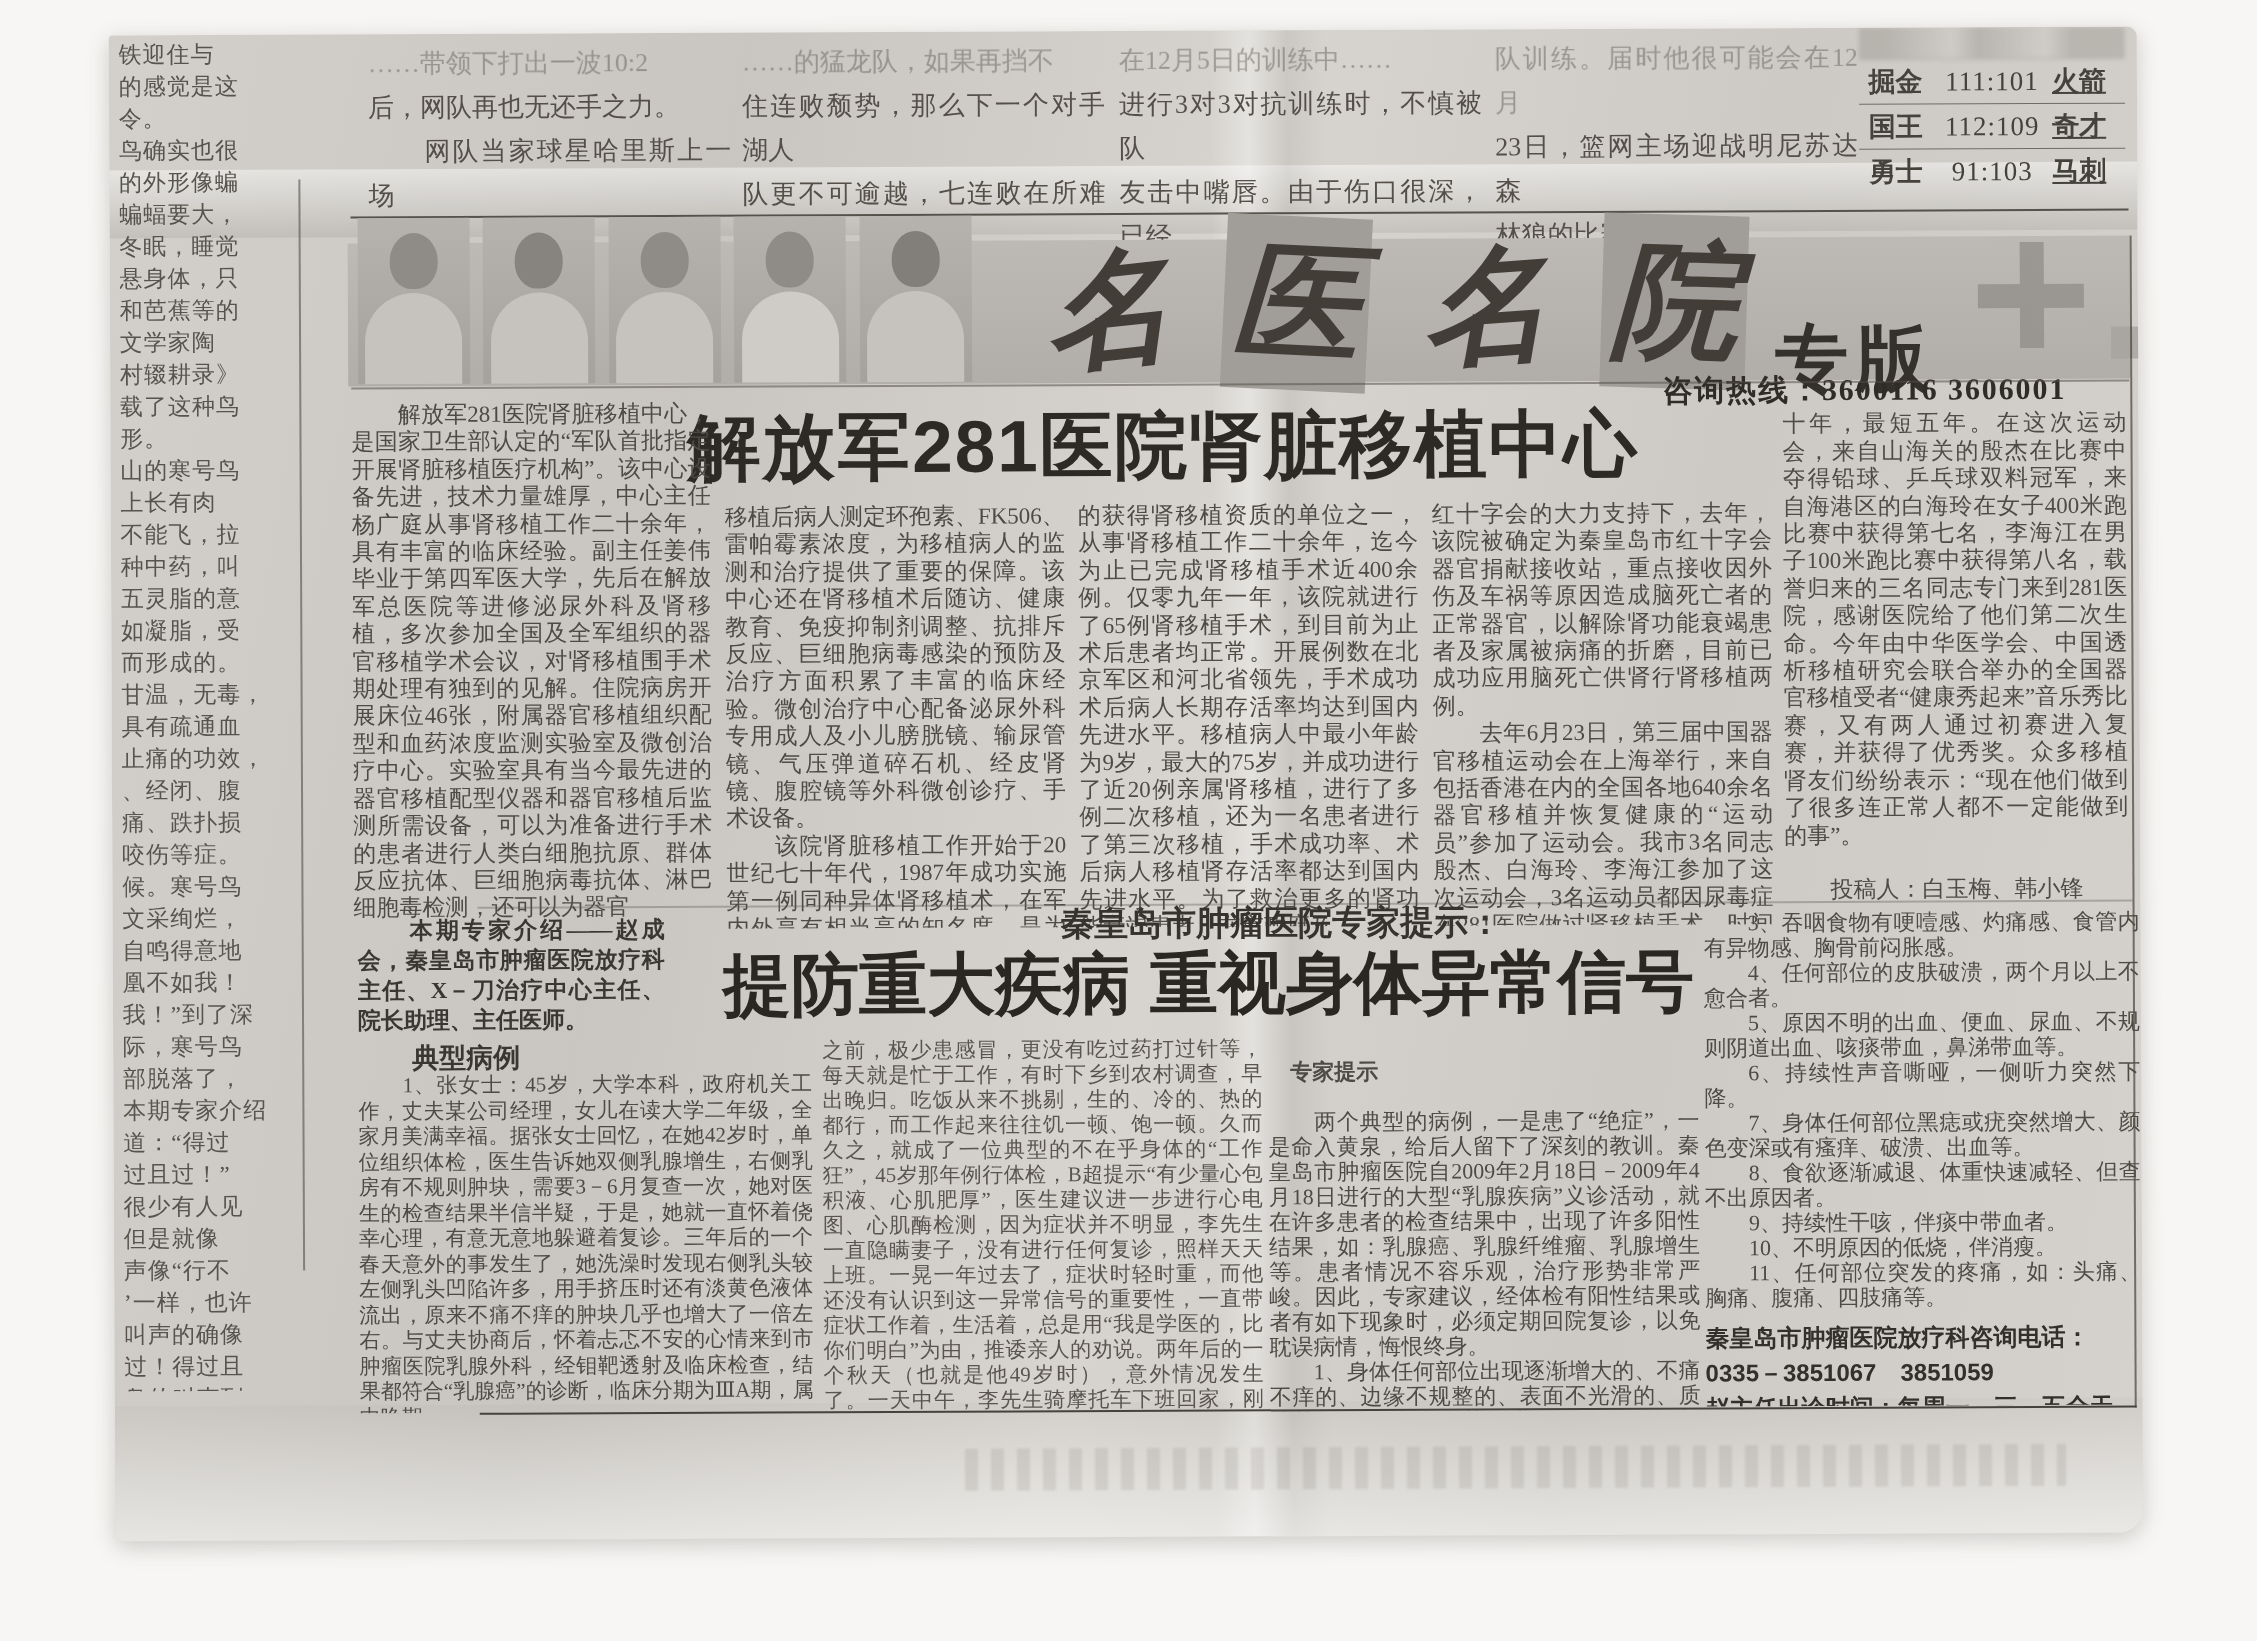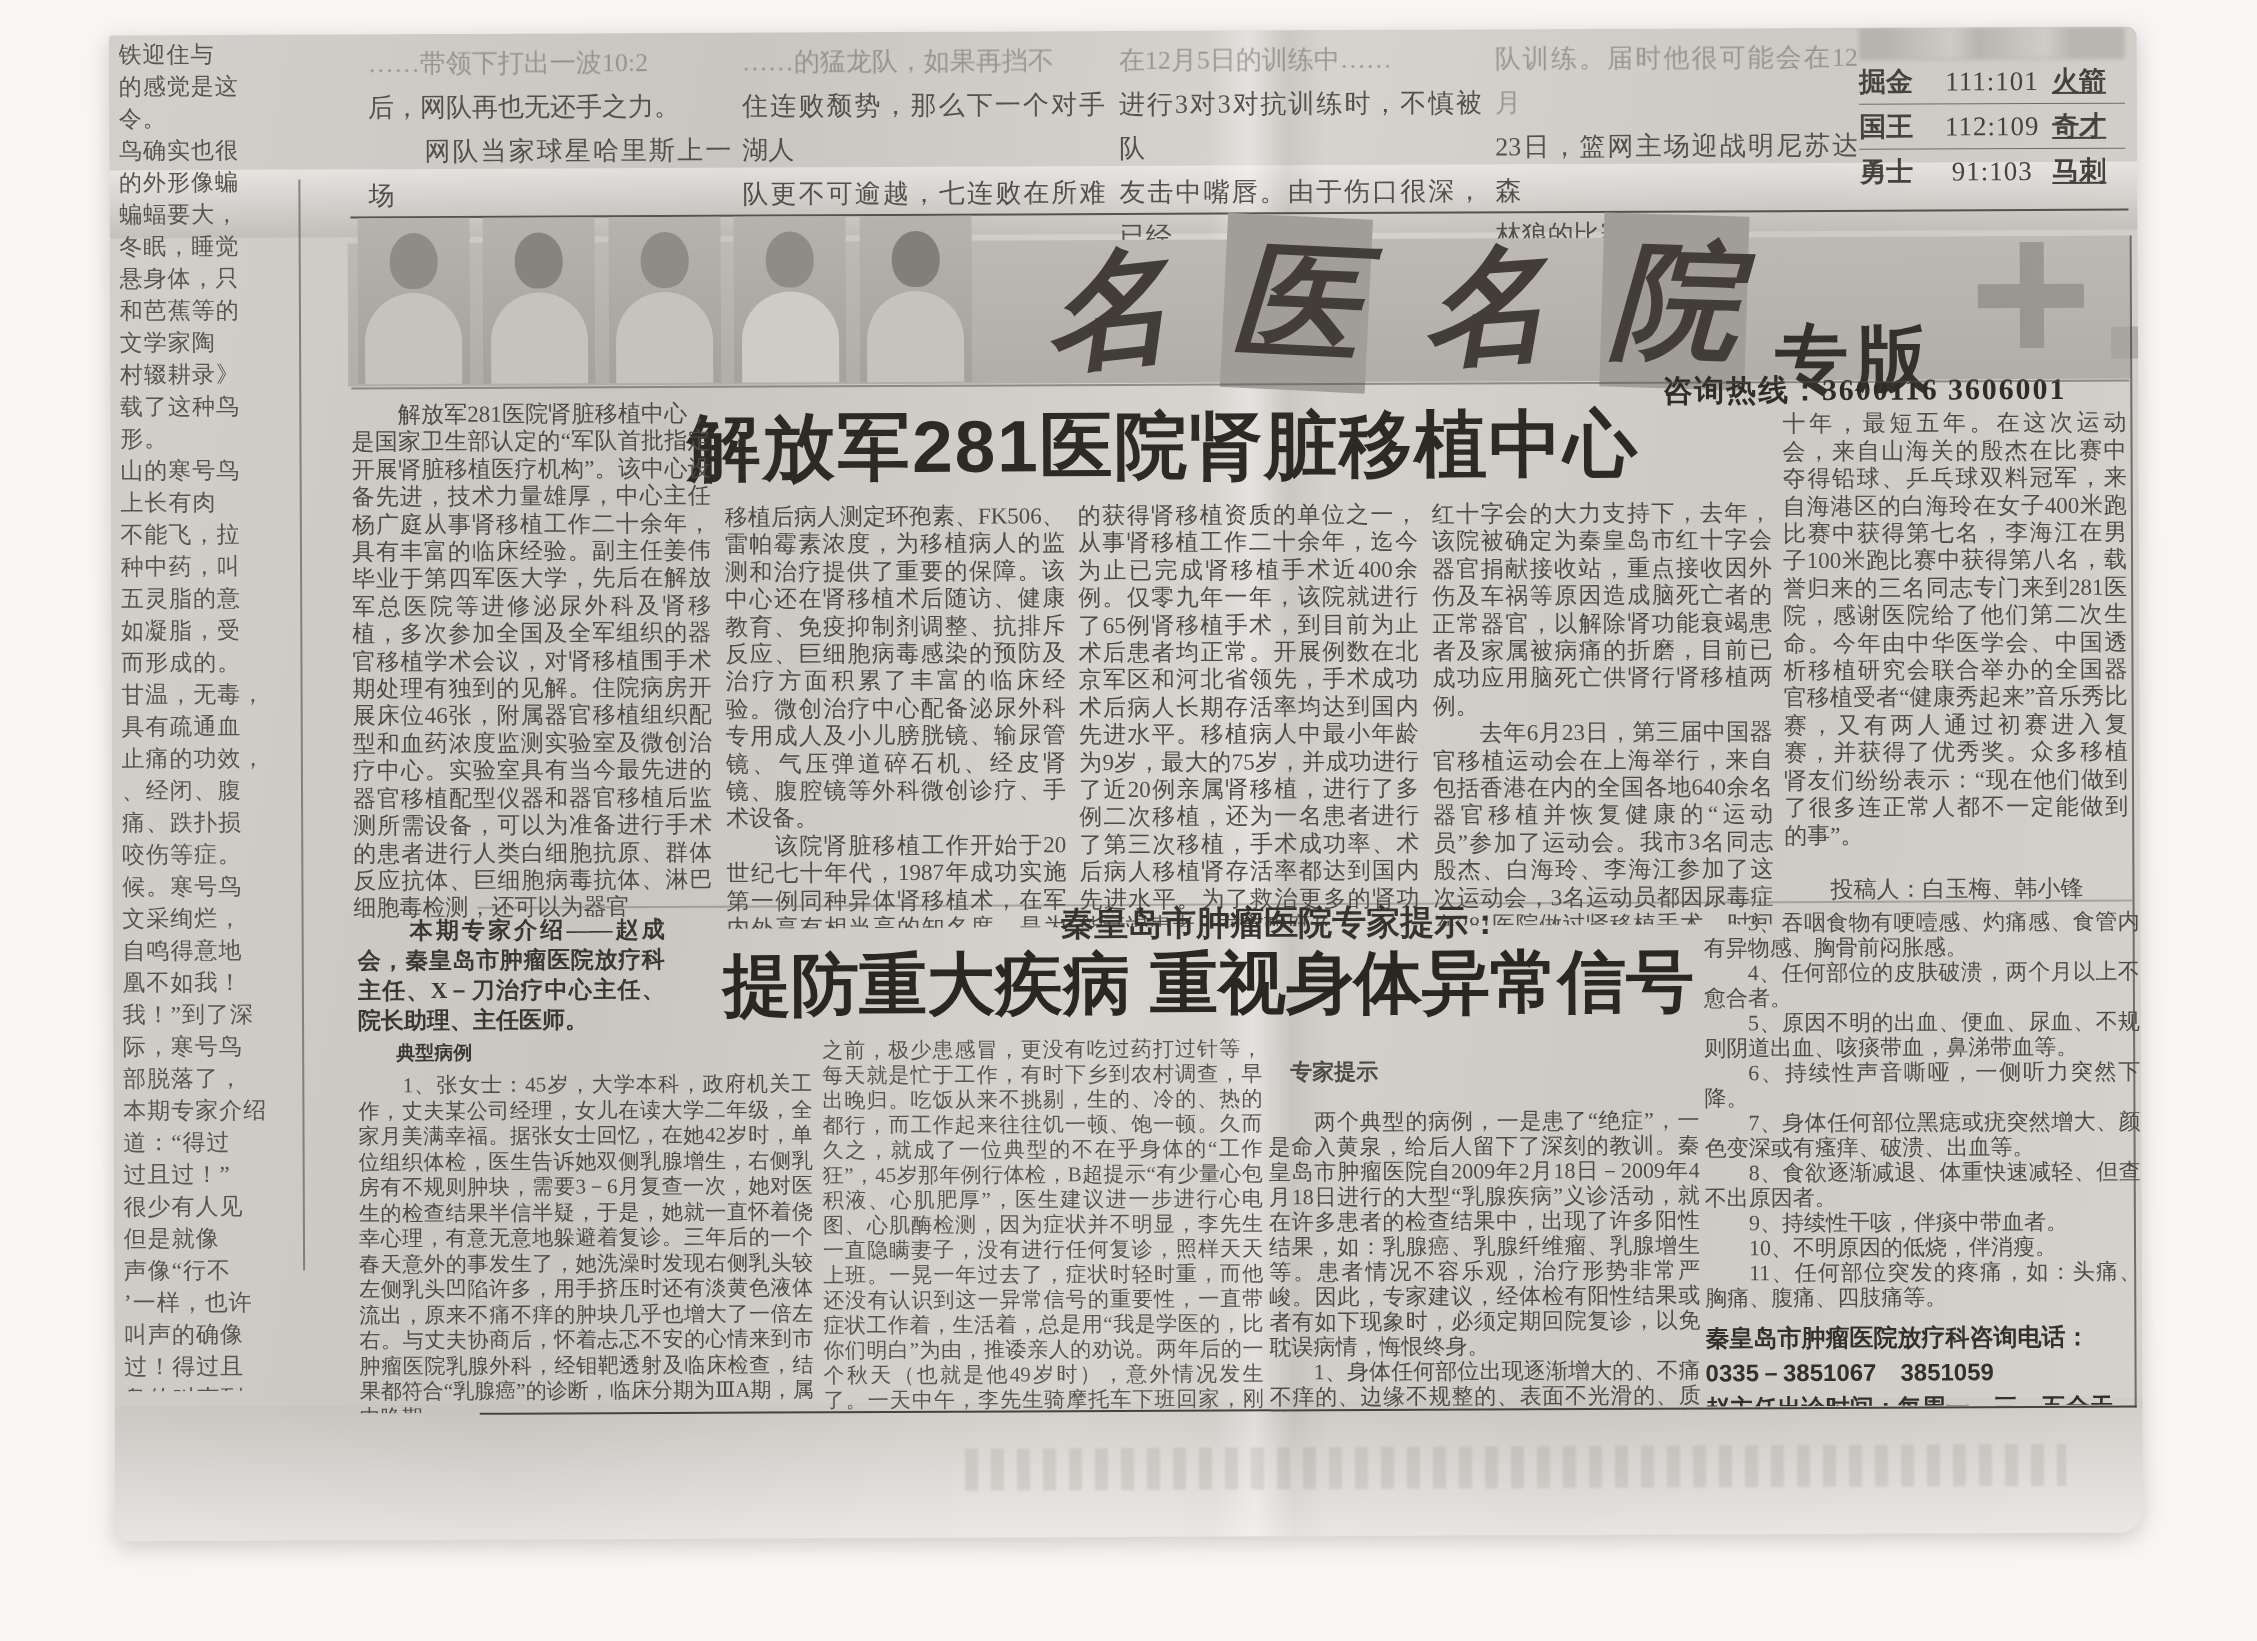--- a/index.html
+++ b/index.html
@@ -28,21 +28,21 @@
   .top-col{position:absolute;top:7.7px;width:363px;font-size:26px;line-height:44px;color:#544f49;
            text-align:justify;}
   .top-col>div:first-child{opacity:.45;filter:blur(0.4px);}
   .t1{left:259px;} .t2{left:633px;} .t3{left:1010px;} .t4{left:1386px;}
 
   
   .scores{position:absolute;left:1750px;top:0;width:266px;color:#45413b;}
   .score-smudge{height:31px;border-bottom:1.9px solid #6f6b64;opacity:.35;filter:blur(1.9px);
      background:linear-gradient(90deg,#8d8982 10%,transparent 35%,#8d8982 45%,transparent 70%,#8d8982 80%);}
   .score-row{display:flex;justify-content:space-between;align-items:center;height:44px;font-size:27px;}
-  .score-row .team{font-weight:600;width:73px;}
+  .score-row .team{font-weight:600;width:73px;text-align:center;}
   .score-row .team.away{text-align:left;text-decoration:underline;}
   .score-row .pts{width:112px;text-align:center;letter-spacing:1px;}
   .score-row.sep{border-bottom:1.9px solid #6f6b64;}
 
   .rule{position:absolute;background:#55514b;height:1.9px;}
   .rule.above-banner{left:241px;top:182px;width:1778px;}
   .rule.below-banner{left:241px;top:353px;width:1778px;opacity:.55;}
   .rule.mid{left:365px;top:873px;width:1655px;opacity:.35;}
   .rule.bottom{left:365px;top:1379px;width:1657px;background:#45413c;}
   .vrule-right{position:absolute;left:2020px;top:209px;width:1.9px;height:1172px;background:#45413c;opacity:.7;}
@@ -87,21 +87,21 @@
   .c1{left:241px;top:367px;width:359px;height:529px;}
   .c2{left:614px;top:471px;width:340px;height:425px;}
   .c3{left:967px;top:471px;width:340px;height:425px;}
   .c4{left:1321px;top:471px;width:340px;height:425px;}
   .c5{left:1672px;top:355px;width:344px;height:541px;}
   .credit{text-indent:2em;}
 
   
   .expert{position:absolute;left:245px;top:882px;width:307px;font-size:23px;line-height:30px;
           font-weight:700;color:#3a3631;text-align:justify;}
-  .cases-label{position:absolute;left:245px;top:1006px;font-size:19px;font-weight:700;color:#3a3631;
+  .cases-label{position:absolute;left:245px;top:1006px;font-size:27px;font-weight:700;color:#3a3631;
                text-indent:2em;}
   .kicker{position:absolute;left:734px;top:870px;width:869px;text-align:center;
           font-family:"Liberation Sans","DejaVu Sans",sans-serif;font-weight:700;font-size:34px;color:#36322d;}
   .headline2{position:absolute;left:521px;top:908px;width:1149px;text-align:center;
              font-family:"Liberation Sans","DejaVu Sans",sans-serif;font-weight:900;font-size:68px;
              color:#2a2622;}
   .ca{left:245px;top:1039px;width:454px;height:340px;font-size:21px;line-height:25.5px;}
   .cb{left:709px;top:1006px;width:440px;height:375px;font-size:21px;line-height:25px;color:#59554e;}
   .cc{left:1155px;top:1004px;width:431px;height:377px;font-size:22px;line-height:25px;}
   .cc .tips-header{font-weight:700;text-indent:1em;white-space:normal;}

